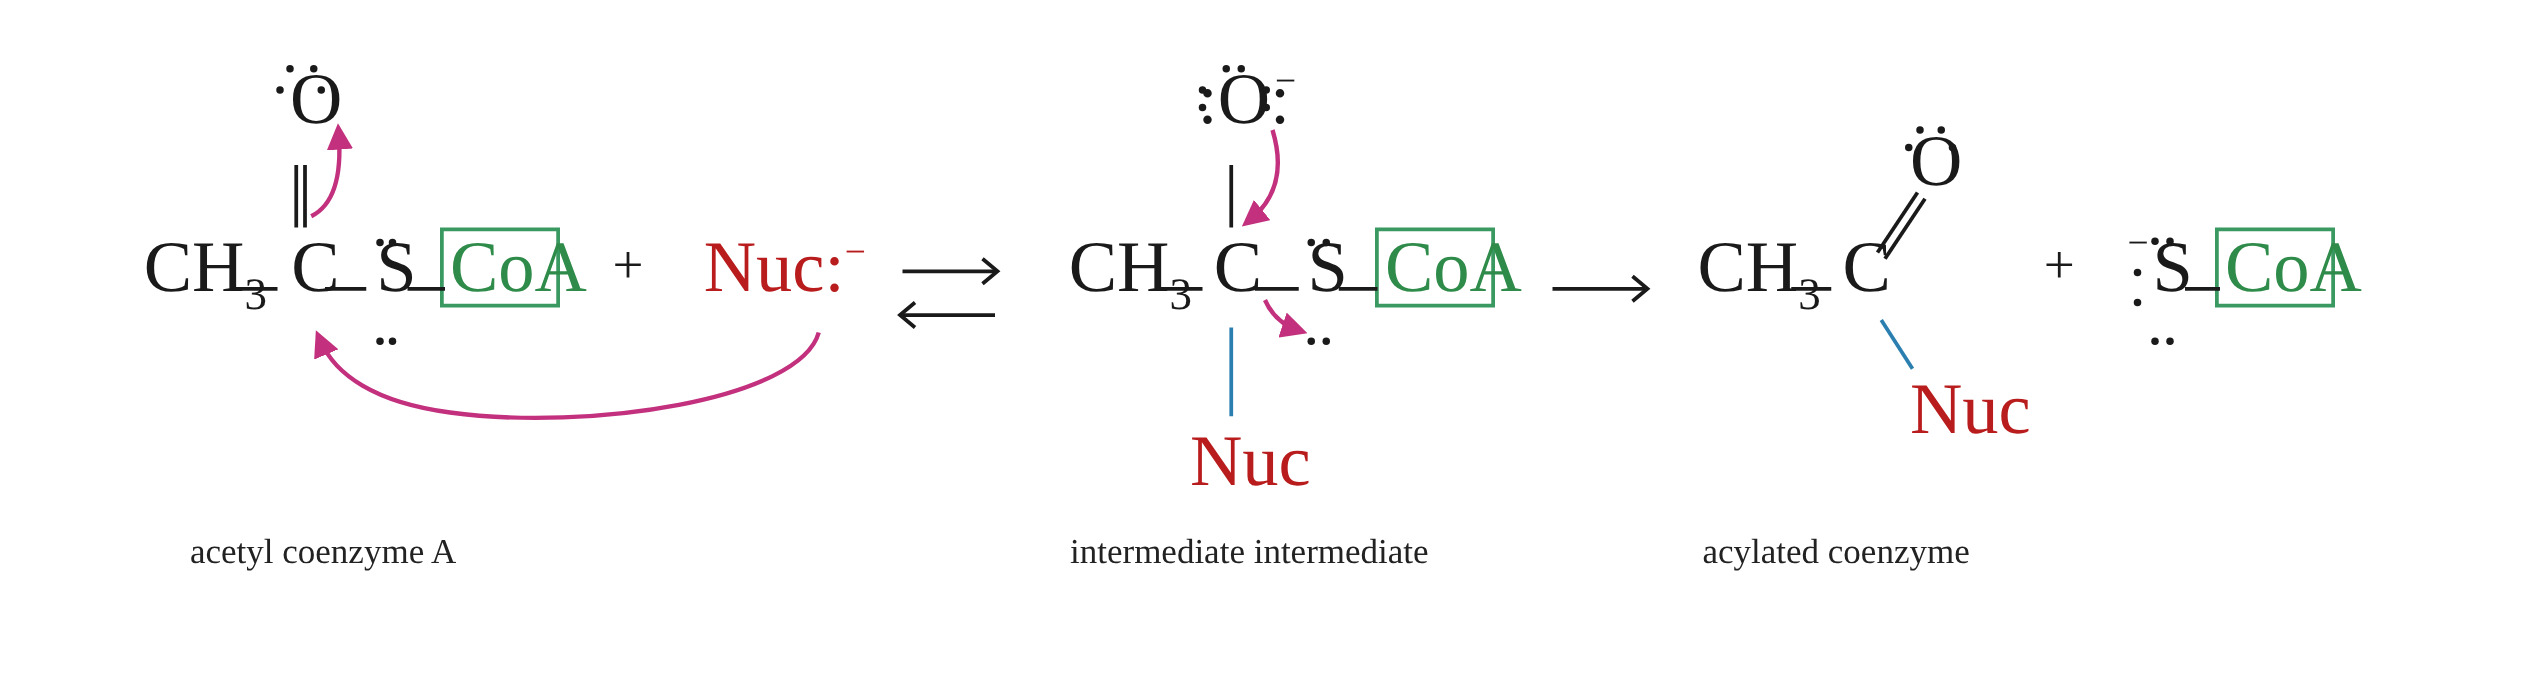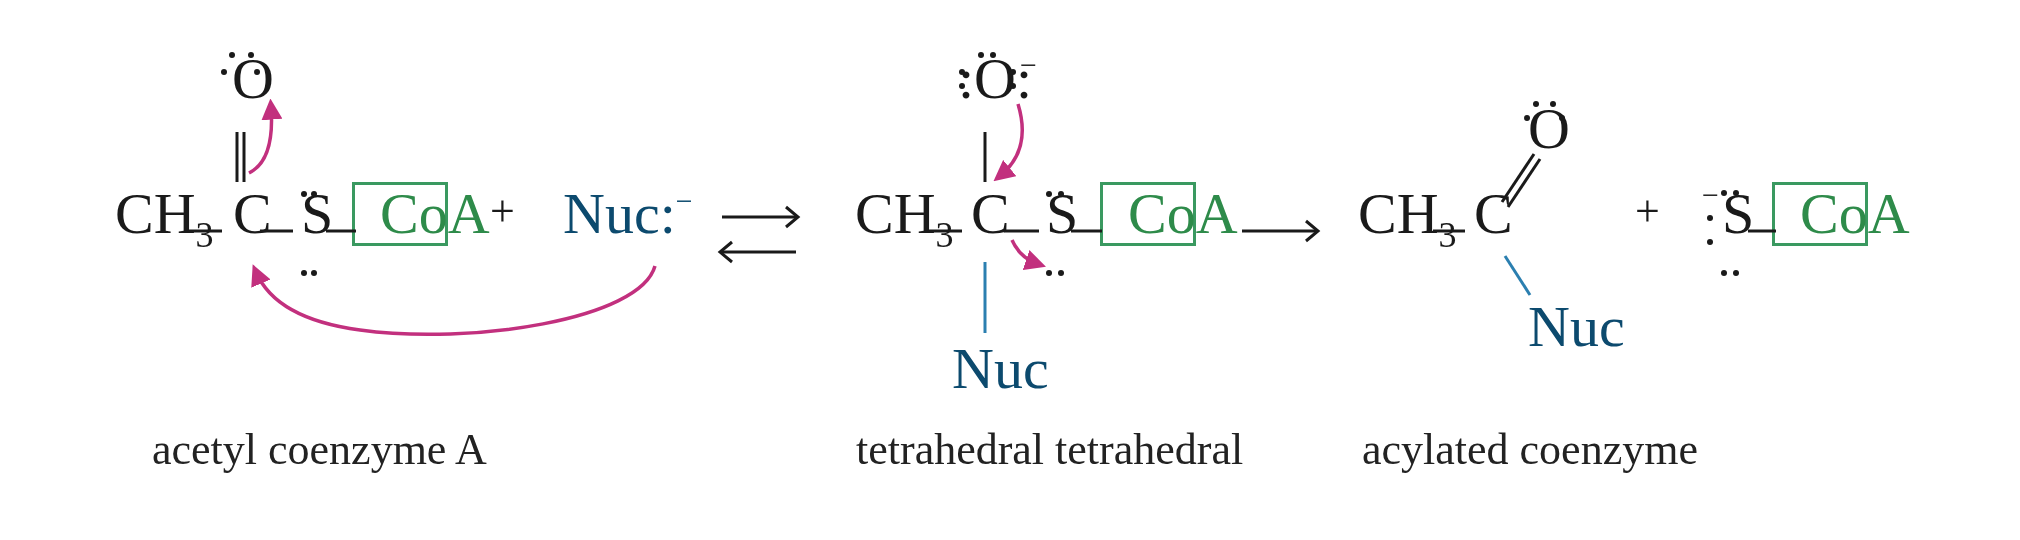--- a/index.html
+++ b/index.html
@@ -1,23 +1,23 @@
 <!DOCTYPE html>
 <html><head>
 <meta charset="utf-8">
 <style>
   html, body { margin:0; padding:0; background:#ffffff; }
   body { width:2020px; height:540px; position:relative; overflow:hidden;
          font-family:"Liberation Serif", "DejaVu Serif", serif; color:#1a1a1a; }
   .t { position:absolute; white-space:nowrap; line-height:1; }
   .big { font-size:58px; }
   .sub { font-size:36px; position:relative; top:14px; }
-  .label { font-size:44px; color:#222; }
-  .nuc { color:#0c4a6e; }
-  .coa { color:#2e8b4a;margin-left:20px; }
+  .label { font-size:28px; color:#222; }
+  .nuc { color:#b91c1c; }
+  .coa { color:#2e8b4a; }
   .box { position:absolute; border:3px solid #3a9960; box-sizing:border-box; }
   svg.overlay { position:absolute; left:0; top:0; }
 </style>
 </head>
 <body>
 
 <div>
   <div class="t big" style="left:115px; top:185px;"><span>CH</span><span class="sub">3</span></div>
   <div class="t big" style="left:233px; top:185px;">C</div>
   <div class="t big" style="left:232px; top:50px;">O</div>
@@ -33,21 +33,21 @@
 
 <div>
   <div class="t big" style="left:855px; top:185px;"><span>CH</span><span class="sub">3</span></div>
   <div class="t big" style="left:971px; top:185px;">C</div>
   <div class="t big" style="left:958px; top:50px;">:O:</div>
   <div class="t" style="left:1020px; top:50px; font-size:30px;">−</div>
   <div class="t big" style="left:1046px; top:185px;">S</div>
   <div class="box" style="left:1100px; top:182px; width:96px; height:64px;"></div>
   <div class="t big coa" style="left:1108px; top:185px;">CoA</div>
   <div class="t big nuc" style="left:952px; top:340px;">Nuc</div>
-  <div class="t label" style="left:856px; top:428px;">tetrahedral tetrahedral</div>
+  <div class="t label" style="left:856px; top:428px;">intermediate intermediate</div>
 </div>
 
 <div>
   <div class="t big" style="left:1358px; top:185px;"><span>CH</span><span class="sub">3</span></div>
   <div class="t big" style="left:1474px; top:185px;">C</div>
   <div class="t big" style="left:1528px; top:100px;">O</div>
   <div class="t big nuc" style="left:1528px; top:298px;">Nuc</div>
   <div class="t label" style="left:1362px; top:428px;">acylated coenzyme</div>
 </div>
 

